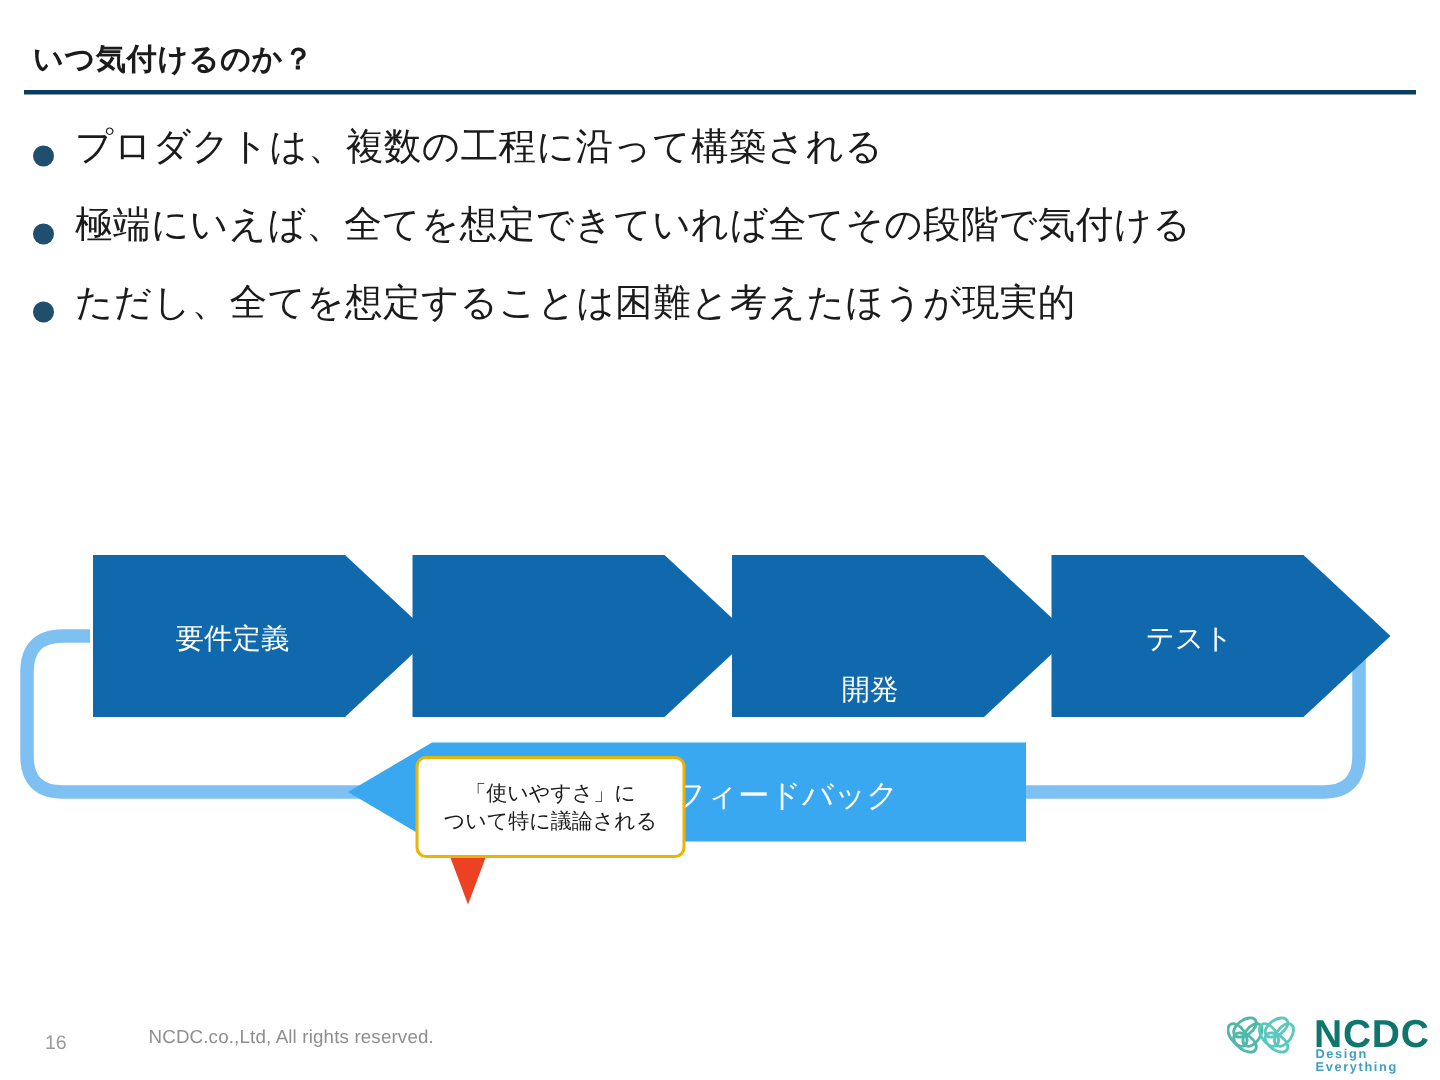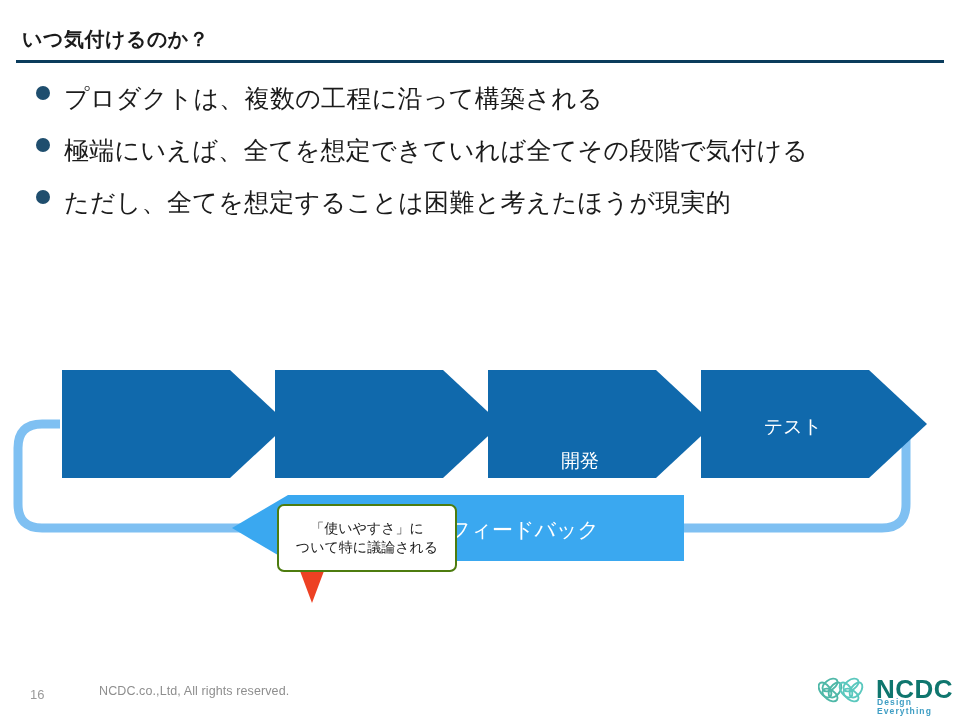--- a/index.html
+++ b/index.html
@@ -32,23 +32,23 @@
     left: 16px;
     top: 60px;
     width: 928px;
     height: 3px;
     background: #0b3c5c;
   }
 
   
   .bullet-row {
     position: absolute;
-    left: 36px;
+    left: 22px;
     display: flex;
-    align-items: flex-start;
+    align-items: flex-end;
     white-space: nowrap;
   }
   .bullet-dot {
     width: 14px;
     height: 14px;
     border-radius: 50%;
     background: #1f4e6e;
     flex: 0 0 auto;
     margin-right: 14px;
   }
@@ -102,21 +102,21 @@
     white-space: nowrap;
   }
 
   
   #callout-box {
     position: absolute;
     left: 277px;
     top: 258px;
     width: 180px;
     height: 68px;
-    border: 2px solid #4d7c0f;
+    border: 2px solid #eab308;
     border-radius: 7px;
     background: #ffffff;
     box-sizing: border-box;
     display: flex;
     flex-direction: column;
     align-items: center;
     justify-content: center;
   }
   .callout-line {
     font-size: 14px;
@@ -210,20 +210,23 @@
 
     <polygon points="275,124 443,124 501,178 443,232 275,232" fill="#1069AC"></polygon>
 
     <polygon points="488,124 656,124 714,178 656,232 488,232" fill="#1069AC"></polygon>
 
     <polygon points="701,124 869,124 927,178 869,232 701,232" fill="#1069AC"></polygon>
 
     <polygon points="288,249 684,249 684,315 288,315 232,282" fill="#3AA8F0"></polygon>
   </svg>
 
+  <div class="stage-label" id="stage-label-0">
+    <div>要件定義</div>
+  </div>
   <div class="stage-label" id="stage-label-1">
   </div>
   <div class="stage-label" id="stage-label-2">
     <div>開発</div>
   </div>
   <div class="stage-label" id="stage-label-3">
     <div>テスト</div>
   </div>
 
   <div id="feedback-label">リリース後のフィードバック</div>

